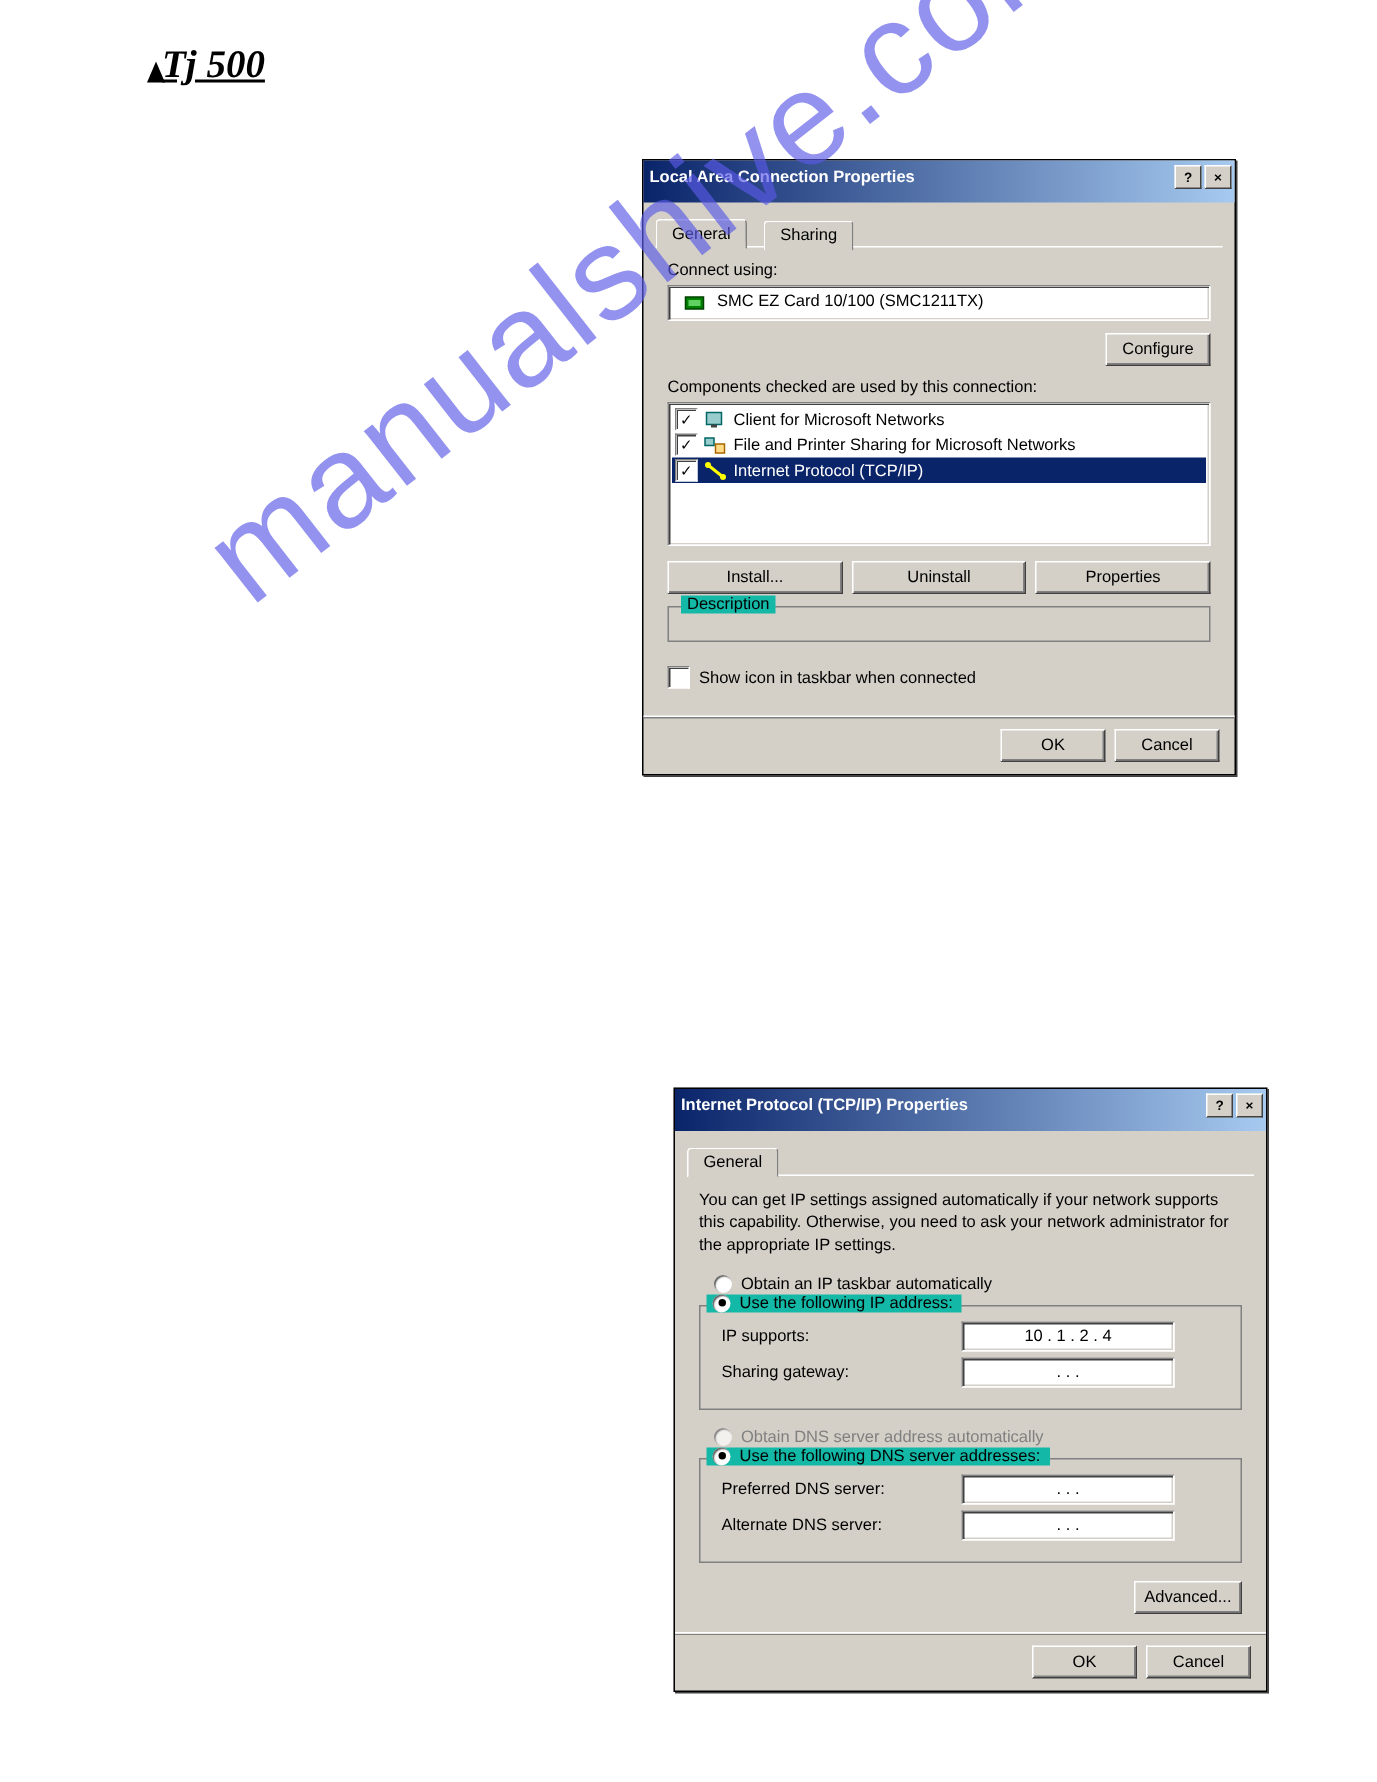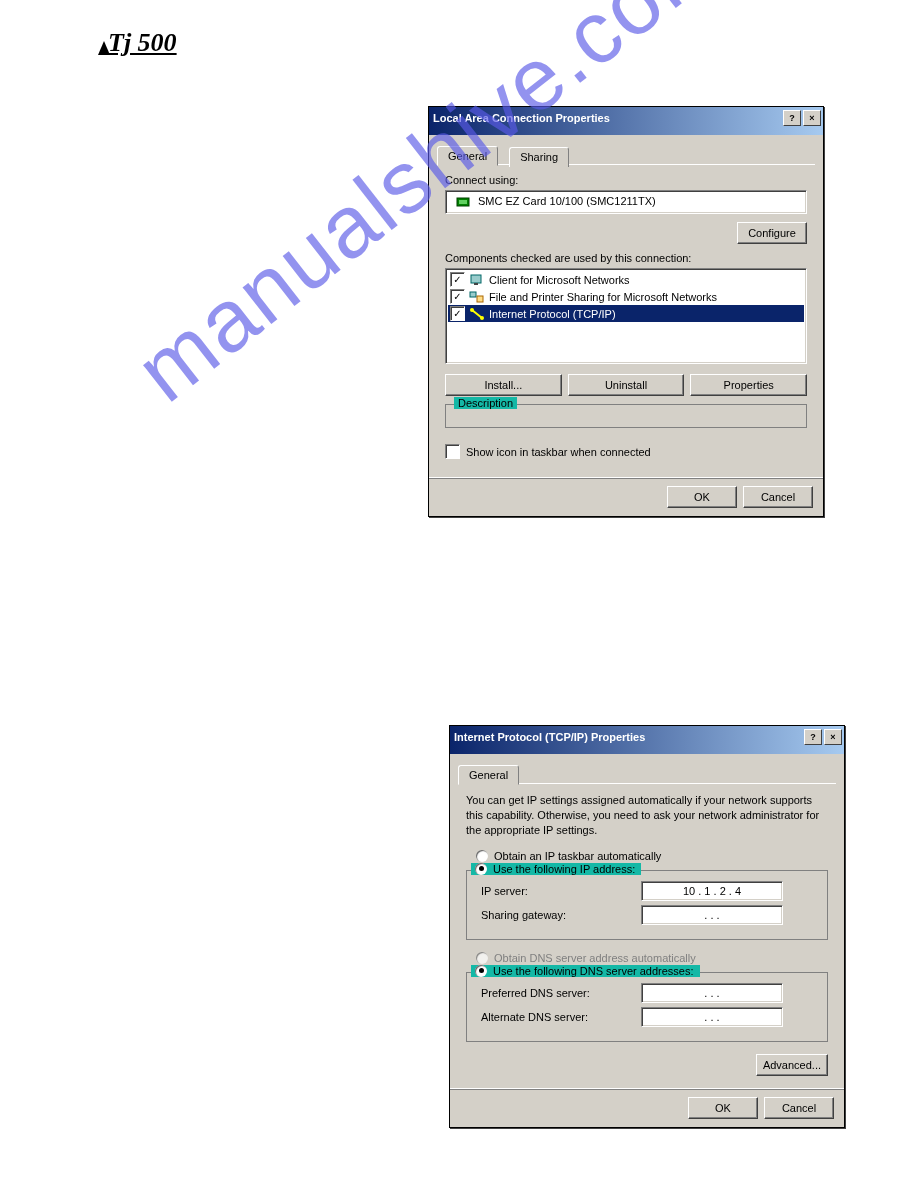--- a/index.html
+++ b/index.html
@@ -291,21 +291,21 @@
       <span class="radio"></span>
       <span>Obtain an IP taskbar automatically</span>
     </div>
 
     <div class="fieldset" style="padding-top:6px">
       <span class="legend" style="left:4px;top:-8px;display:flex;align-items:center;gap:6px;padding-right:6px">
         <span class="radio sel"></span>
         <span>Use the following IP address:</span>
       </span>
       <div class="iprow">
-        <span class="iplabel">IP server:</span>
+        <span class="iplabel">IP supports:</span>
         <span class="ipbox sunken">10 . 1 . 2 . 4</span>
       </div>
       <div class="iprow">
         <span class="iplabel">Sharing gateway:</span>
         <span class="ipbox sunken">.       .       .</span>
       </div>
     </div>
 
     <div style="display:flex;align-items:center;gap:6px;margin:12px 0 4px 10px">
       <span class="radio dis"></span>

